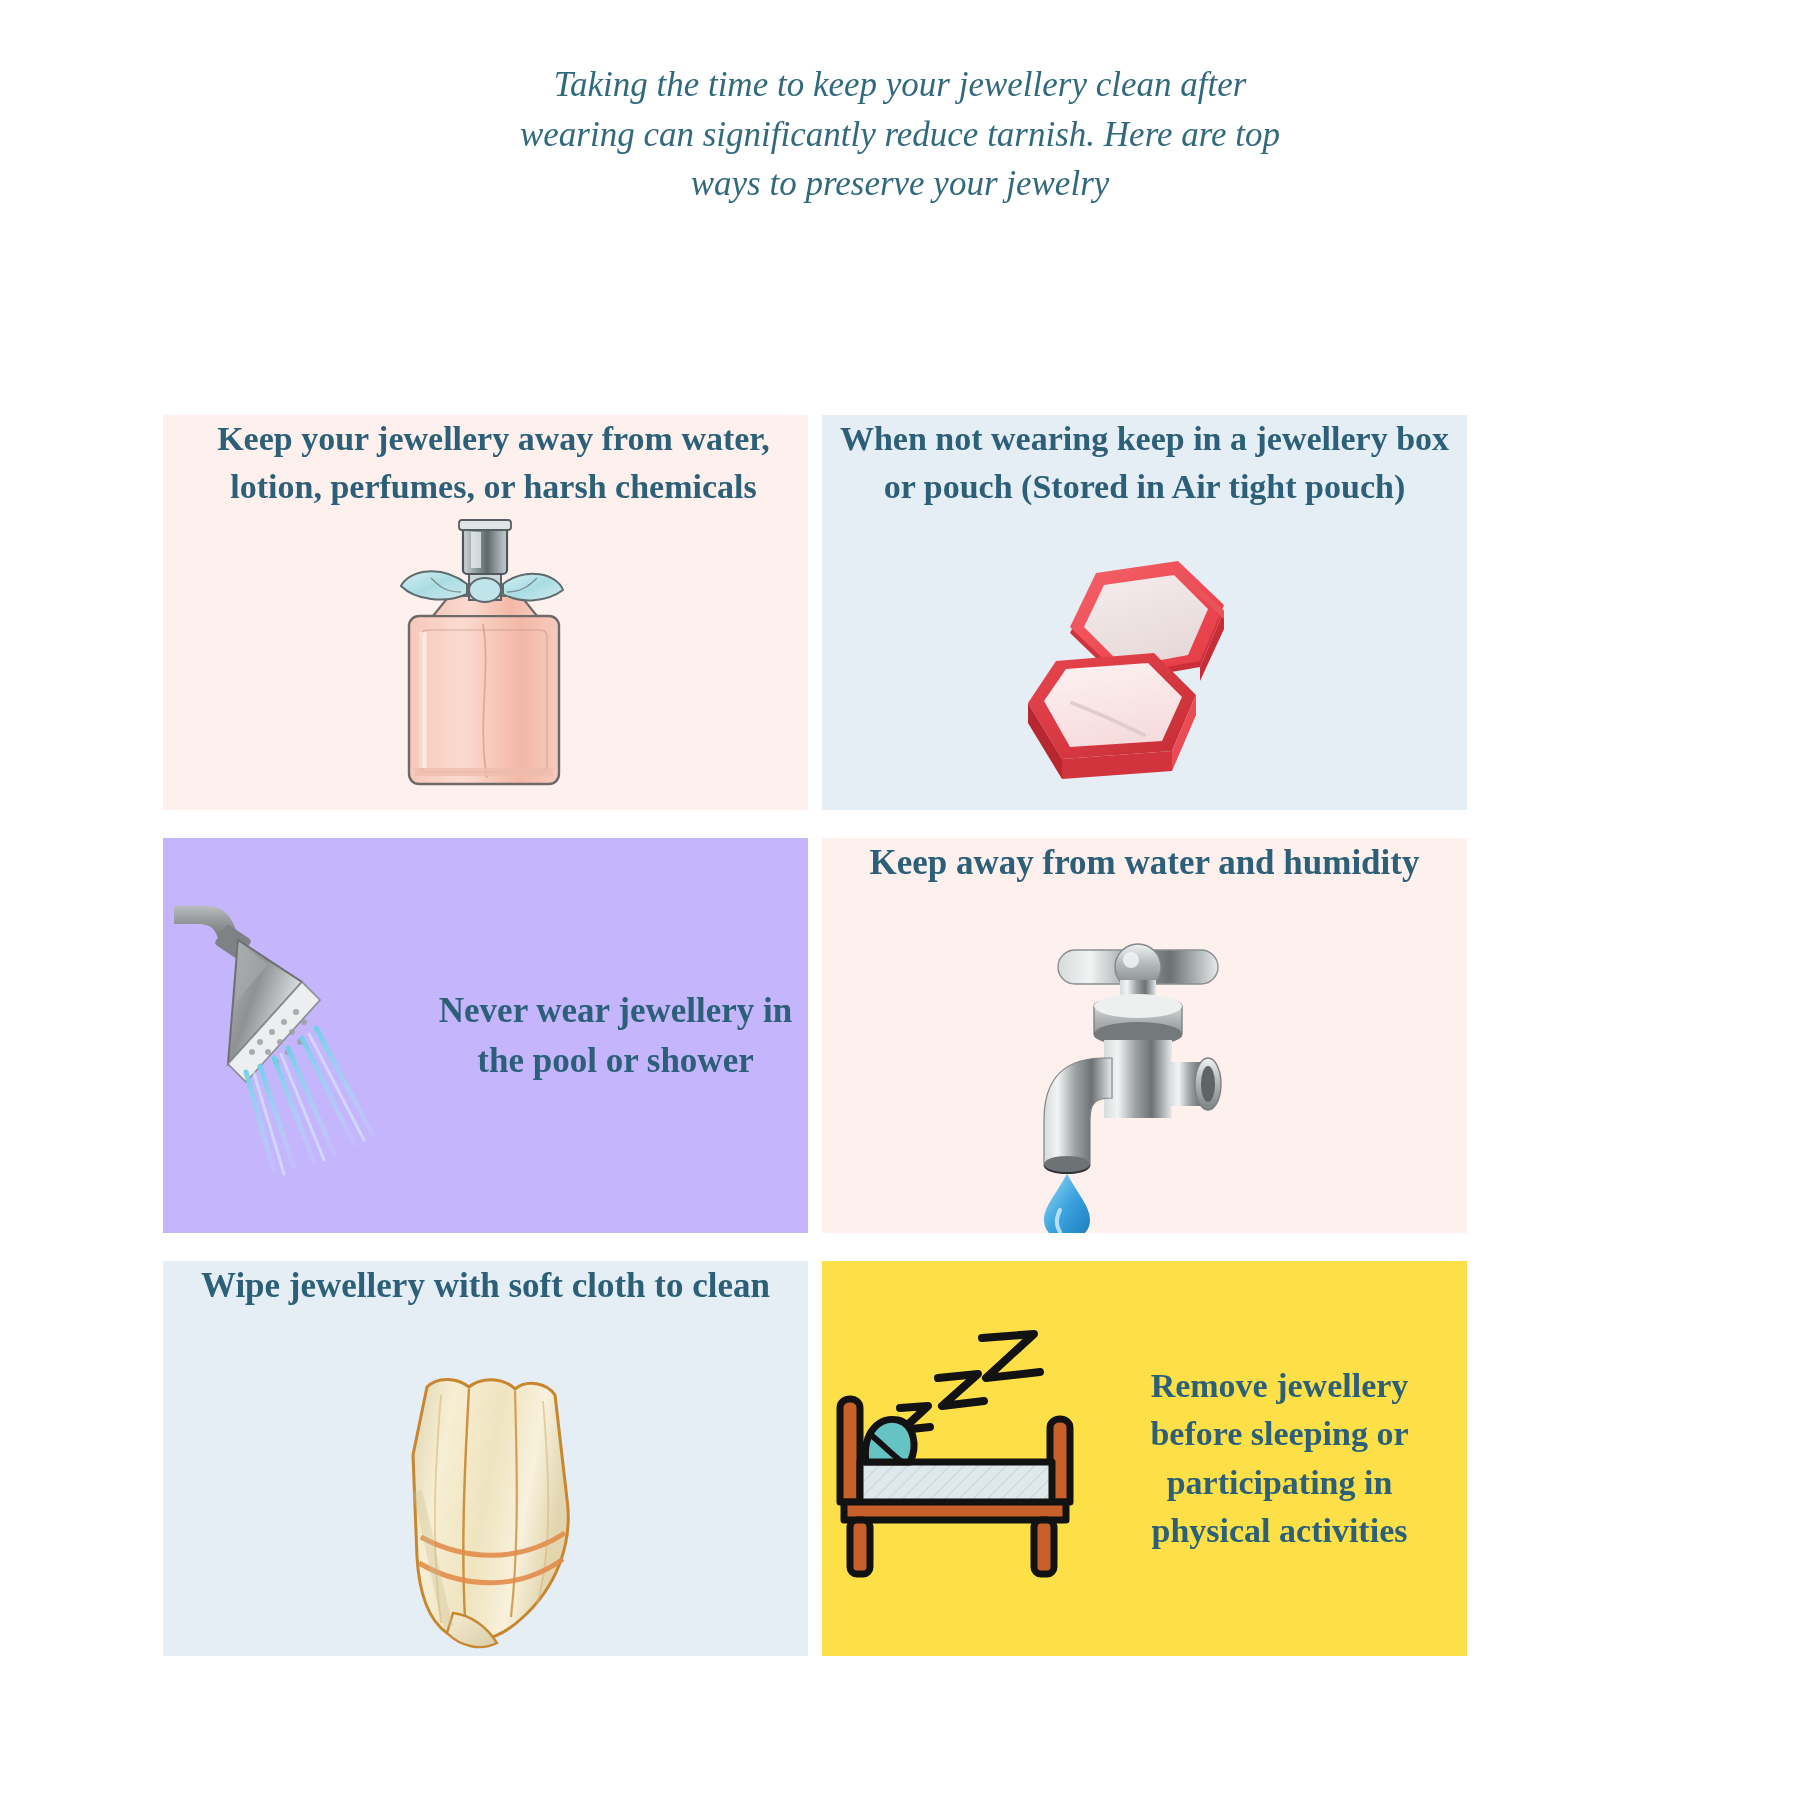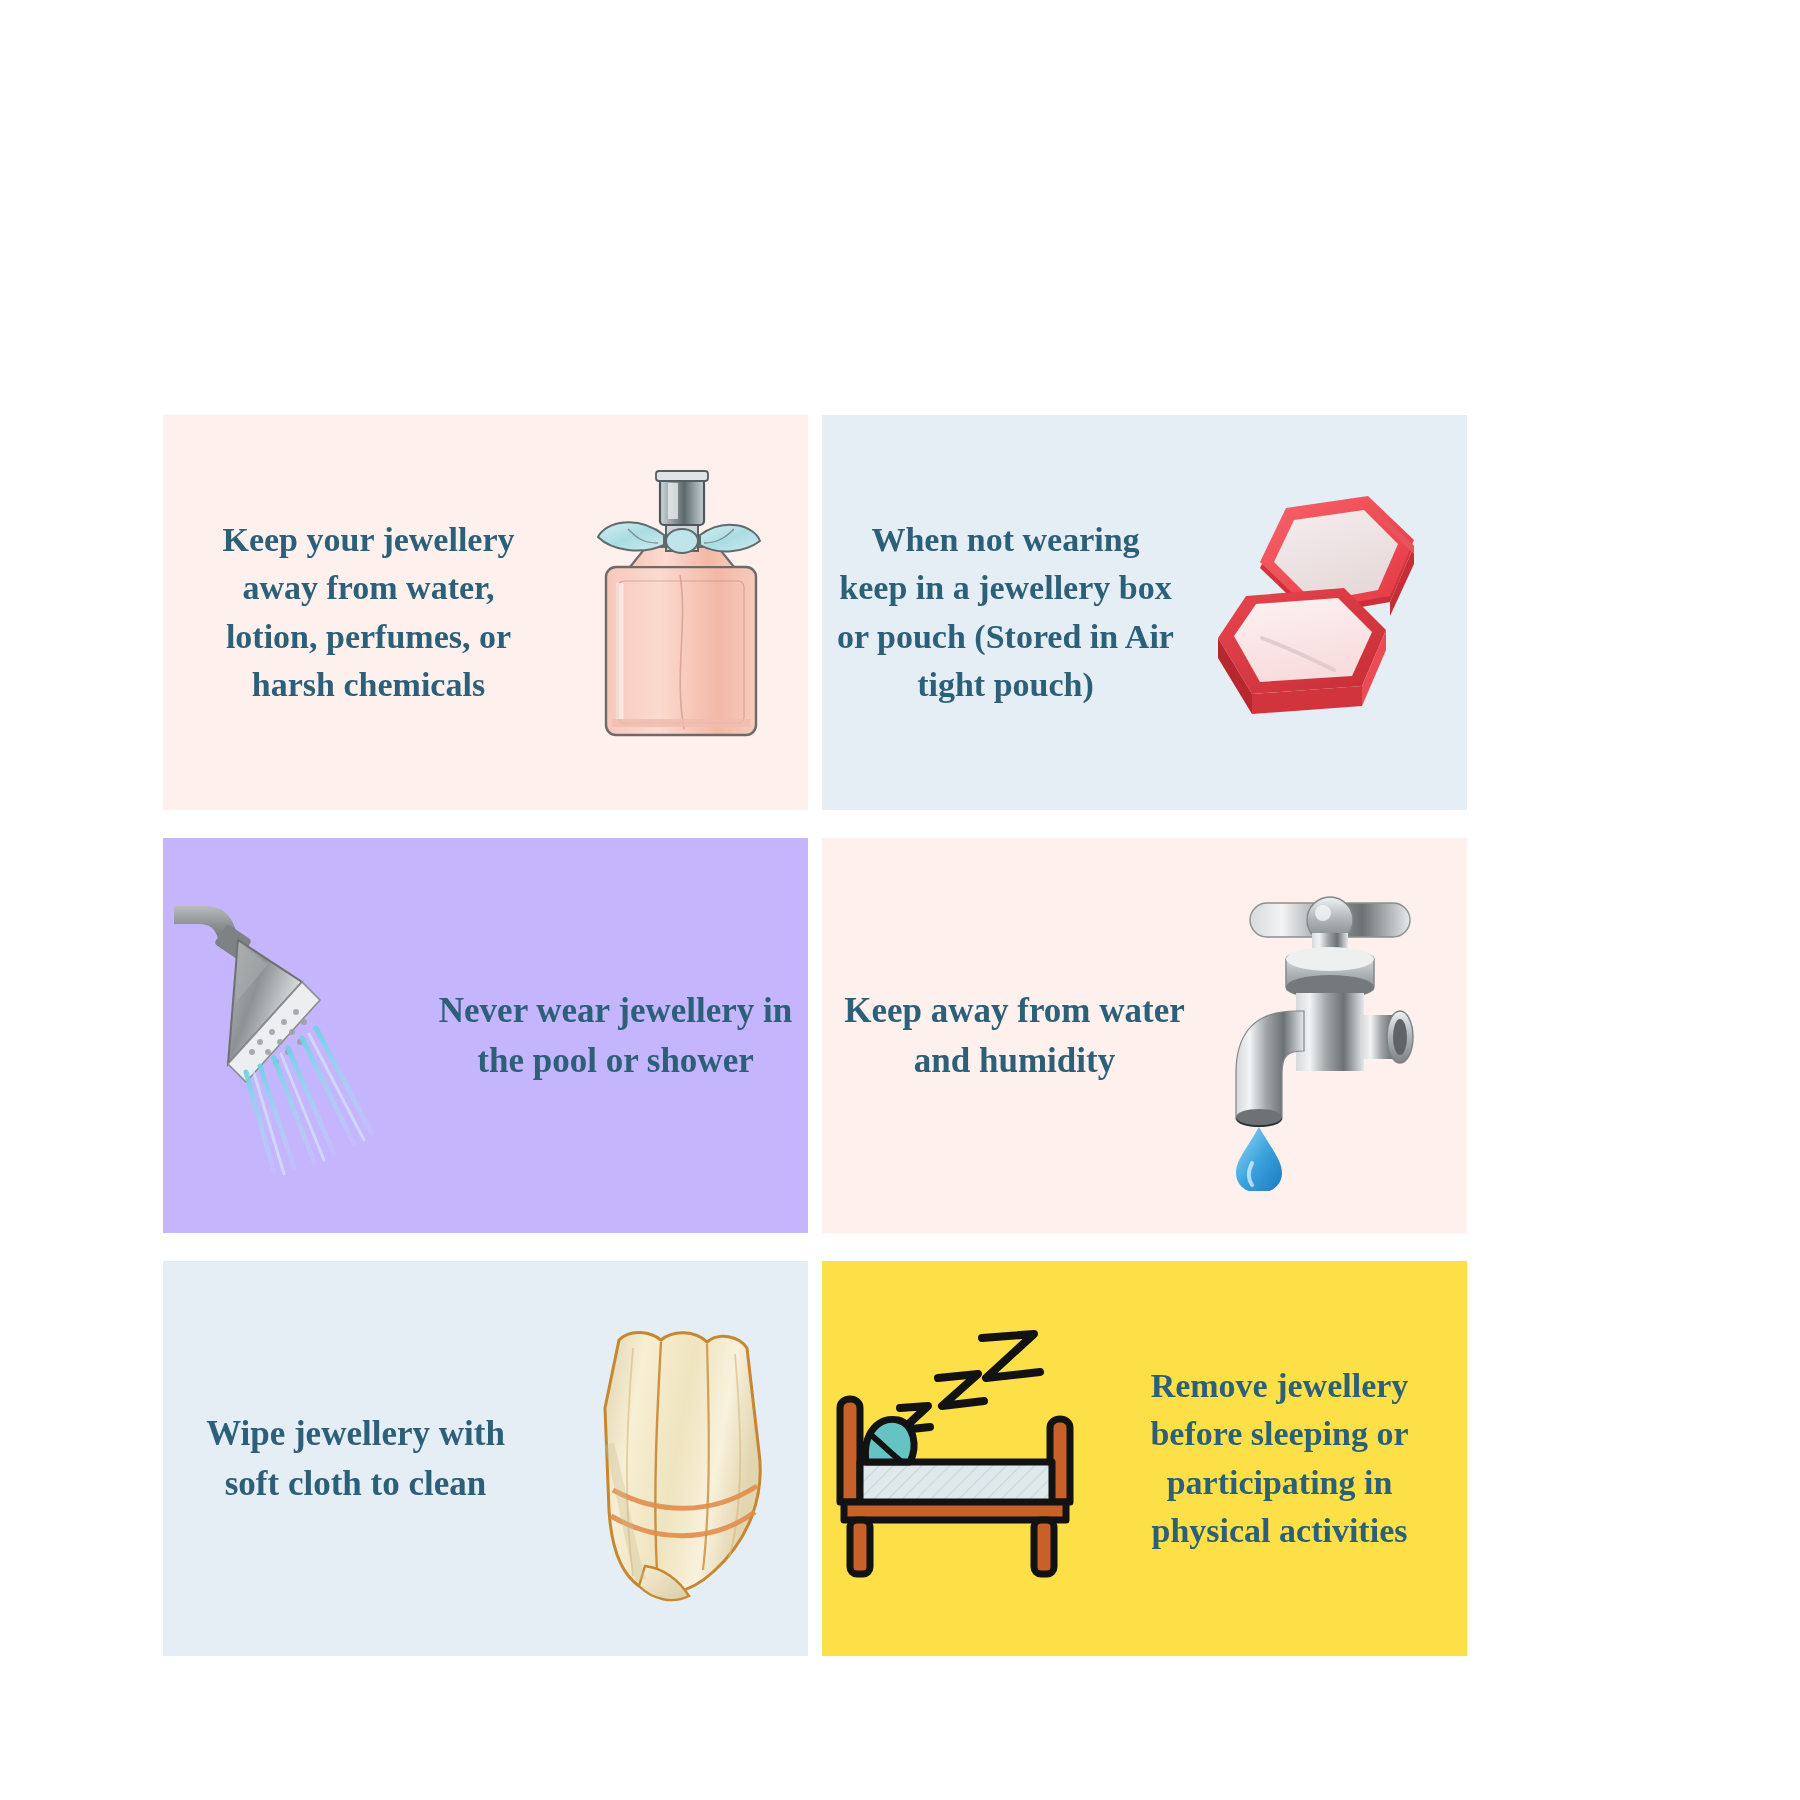--- a/index.html
+++ b/index.html
@@ -43,21 +43,21 @@
     grid-template-rows:395px 395px 395px;
     column-gap:14px;
     row-gap:28px;
   }
   .card {
     position:relative;
     display:flex;
     align-items:center;
     overflow:hidden;
   }
-  .card.text-left  { }
+  .card.text-left  { flex-direction:column; }
   .card.text-right { flex-direction:row-reverse; }
 
   .card-text {
     flex:1 1 auto;
     padding:0 14px;
     font-family:"Liberation Serif", serif;
     font-weight:700;
     font-size:35px;
     line-height:1.42;
     color:#2c5f78;
@@ -87,20 +87,21 @@
   .c4 .card-art { flex-basis:260px; height:300px; }
   .c5 .card-art { flex-basis:260px; height:300px; }
   .c6 .card-art { flex-basis:270px; height:270px; }
 </style>
 </head>
 <body>
 
 <div id="page">
 
   <div class="header">
+    <p class="page-subtitle">Taking the time to keep your jewellery clean after wearing can significantly reduce tarnish. Here are top ways to preserve your jewelry</p>
   </div>
 
   <div class="grid">
 
     <div class="card c1 text-left" style="background:#fdf0ed;">
       <div class="card-text">Keep your jewellery away from water, lotion, perfumes, or harsh chemicals</div>
       <div class="card-art">
         <svg width="230" height="300" viewBox="0 0 230 300" aria-hidden="true">
           <defs>
             <linearGradient id="pfGlass" x1="0" y1="0" x2="1" y2="0">

